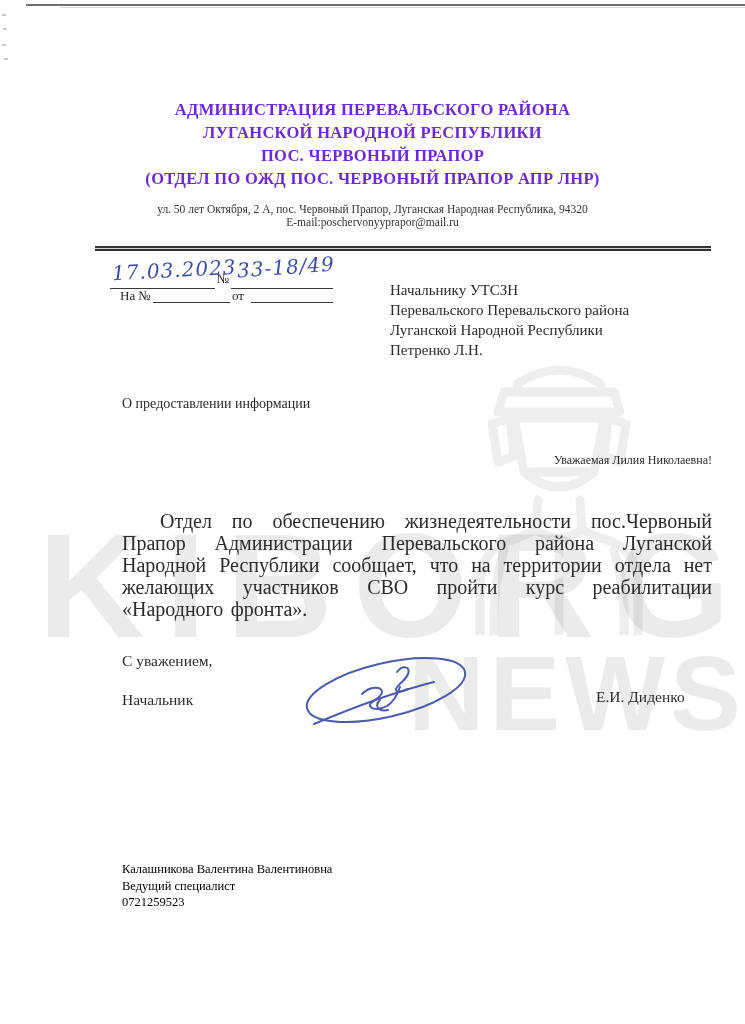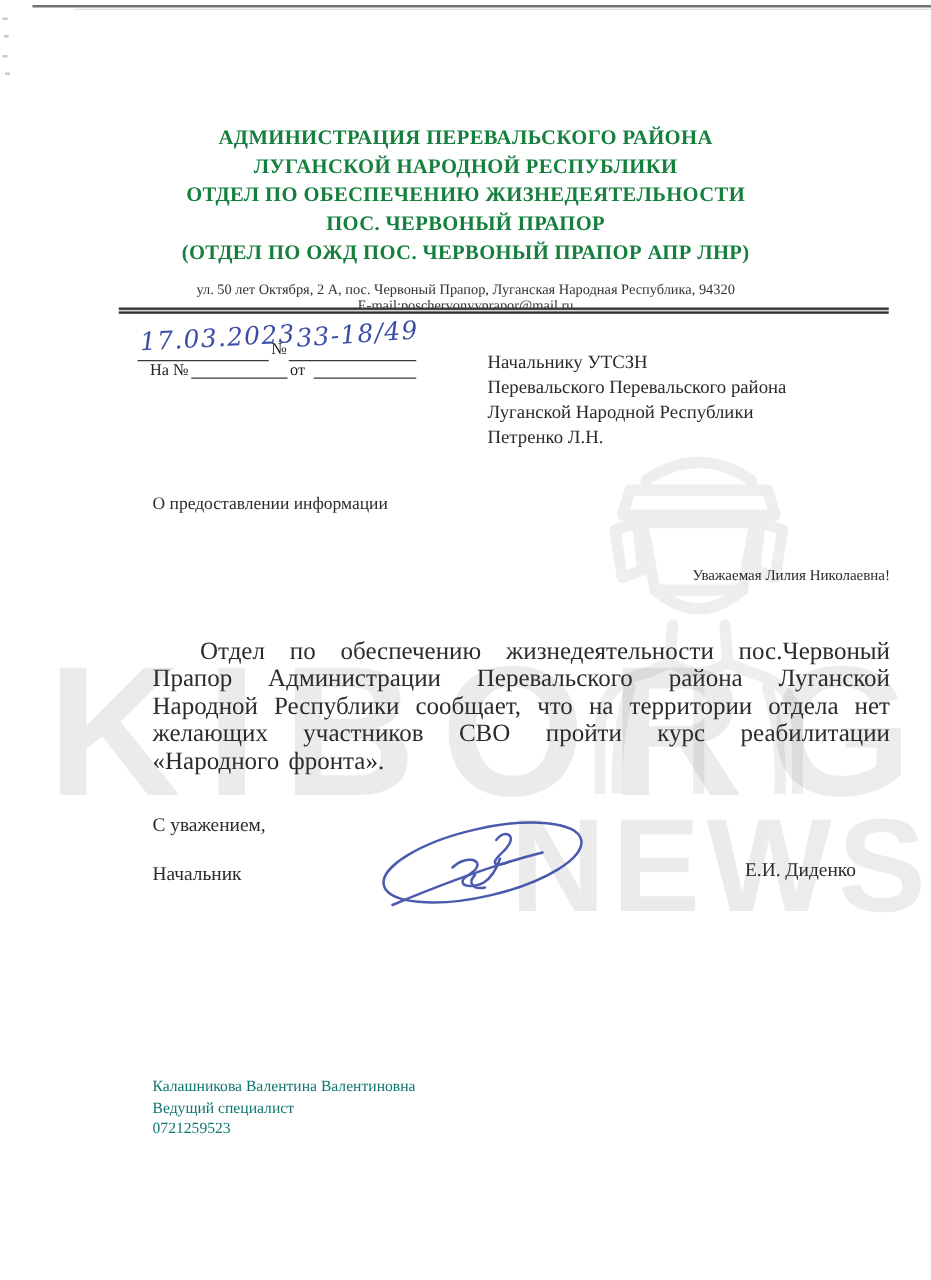--- a/index.html
+++ b/index.html
@@ -8,21 +8,21 @@
     font-family:"Liberation Serif", serif;color:#2b2b2b;overflow:hidden;
     margin:0 auto;
   }
   .abs{position:absolute;}
   
   .top-scan-line{top:4px;left:26px;width:719px;height:2px;background:#4e4e4e;opacity:.8;}
   .top-scan-line2{top:7px;left:60px;width:685px;height:1px;background:#bdbdbd;opacity:.5;}
   .edge-speck{width:4px;height:2px;background:#9a9a9a;opacity:.55;}
   
   .letterhead{top:98px;left:0;width:745px;text-align:center;}
-  .letterhead .hl{font-weight:bold;font-size:16.5px;line-height:23px;color:#15803d;letter-spacing:.3px;}
+  .letterhead .hl{font-weight:bold;font-size:16.5px;line-height:23px;color:#6d28d9;letter-spacing:.3px;}
   .letterhead .addr{font-size:11.5px;line-height:14px;color:#333;margin-top:12px;}
   .letterhead .mail{font-size:11.5px;line-height:13px;color:#333;}
   .divider{top:246px;left:95px;width:616px;height:5px;
     background:linear-gradient(to bottom,#343434 0 30%,#d6d6d6 42% 58%,#2e2e2e 70% 100%);}
   
   .hand{font-family:"DejaVu Serif", serif;font-style:italic;color:#3c4da6;font-size:20px;letter-spacing:1px;white-space:nowrap;}
   .hand-date{top:258px;left:112px;transform:rotate(-3deg);}
   .hand-num{top:255px;left:237px;transform:rotate(-4deg);}
   .ref-underline{height:1.4px;background:#3a3a3a;}
   .u1{top:288px;left:110px;width:105px;}
@@ -39,21 +39,21 @@
   .subject{top:396px;left:122px;font-size:14px;}
   .salutation{top:453px;left:122px;width:590px;text-align:right;font-size:12px;}
   .body-par{top:510px;left:122px;width:590px;font-size:20px;line-height:22px;
     text-align:justify;text-indent:38px;word-spacing:2.5px;}
   
   .regards{top:652px;left:122px;font-size:15.5px;}
   .position{top:691px;left:122px;font-size:15.5px;}
   .signer{top:688px;left:596px;font-size:15.5px;}
   .signature{top:640px;left:300px;}
   
-  .executor{top:861px;left:122px;font-size:12.5px;line-height:16.5px;color:#0f766e;}
+  .executor{top:861px;left:122px;font-size:12.5px;line-height:16.5px;color:#000000;}
   
   .wm{font-family:"Liberation Sans", sans-serif;font-weight:bold;color:#000;opacity:.075;line-height:1;white-space:nowrap;pointer-events:none;}
   .wm-brand{top:512px;left:38px;font-size:148px;letter-spacing:20px;}
   .wm-suffix{top:640px;left:408px;font-size:106px;letter-spacing:5px;}
   .wm-robot{top:350px;left:452px;opacity:.072;pointer-events:none;}
 </style>
 </head>
 <body>
 
 <div class="page">
@@ -76,21 +76,20 @@
     <path d="M174,74 L156,68 L152,106 L168,112 Z"></path>
     <path d="M86,150 L84,178 M128,150 L130,178"></path>
     <path d="M28,285 L28,235 Q28,196 66,188 L84,180 Q107,196 130,180 L148,188 Q186,196 186,235 L186,285"></path>
     <path d="M52,200 Q40,240 42,285 M162,200 Q174,240 172,285"></path>
     <path d="M107,202 L107,285"></path>
   </svg>
 
   <div class="abs letterhead">
     <div class="hl">АДМИНИСТРАЦИЯ ПЕРЕВАЛЬСКОГО РАЙОНА</div>
     <div class="hl">ЛУГАНСКОЙ НАРОДНОЙ РЕСПУБЛИКИ</div>
-    <div class="hl">ОТДЕЛ ПО ОБЕСПЕЧЕНИЮ ЖИЗНЕДЕЯТЕЛЬНОСТИ</div>
     <div class="hl">ПОС. ЧЕРВОНЫЙ ПРАПОР</div>
     <div class="hl">(ОТДЕЛ ПО ОЖД ПОС. ЧЕРВОНЫЙ ПРАПОР АПР ЛНР)</div>
     <div class="addr">ул. 50 лет Октября, 2 А, пос. Червоный Прапор, Луганская Народная Республика, 94320</div>
     <div class="mail">E-mail:poschervonyyprapor@mail.ru</div>
   </div>
 
   <div class="abs divider"></div>
 
   <div class="abs hand hand-date">17.03.2023</div>
   <div class="abs ref-underline u1"></div>

